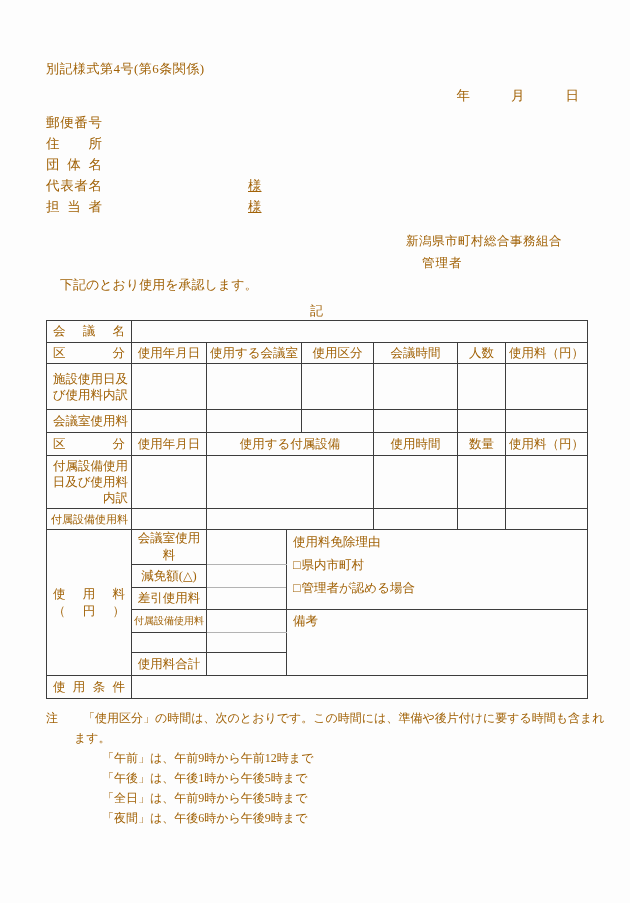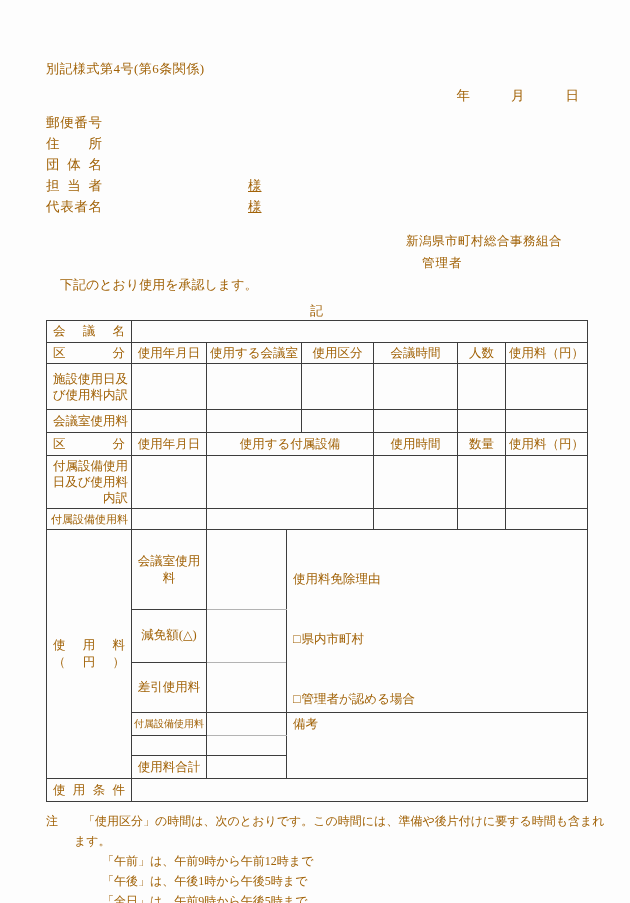--- a/index.html
+++ b/index.html
@@ -36,21 +36,21 @@
   td.jj{text-align:justify;text-align-last:justify;padding:0 6px;}
   td.ctr{text-align:center;}
   td.lbl{text-align:right;padding:2px 3px;font-size:12.5px;line-height:16px;}
   td.s11{font-size:11px;}
   .fee-table{margin-top:-1px;}
   .fee-table td.sub{text-align:center;}
   .fee-table td.sub.xs{font-size:10px;padding:0 1px;}
   .fee-table td.lt{border-top:1px solid #b3b3b3;}
   .fee-table td.lb{border-bottom:1px solid #b3b3b3;}
   .fee-table td.blk{text-align:left;vertical-align:top;padding:1px 6px;}
-  .exempt-line{line-height:23px;white-space:nowrap;margin-top:37px;}
+  .exempt-line{line-height:23px;white-space:nowrap;}
   .remarks-label{line-height:21px;}
   .cbx{display:inline-block;margin-right:1px;}
   
   .notes{margin-top:9px;font-size:12px;line-height:20px;}
   .note-first{display:flex;white-space:nowrap;}
   .note-mark{width:37px;flex:none;}
   .note-cont{padding-left:28px;}
   .note-item{padding-left:56px;white-space:nowrap;}
 </style>
 </head>
@@ -70,24 +70,24 @@
     <div class="addr-line">
       <span class="jlabel w4">郵便番号</span>
     </div>
     <div class="addr-line">
       <span class="jlabel w4">住所</span>
     </div>
     <div class="addr-line">
       <span class="jlabel w4">団体名</span>
     </div>
     <div class="addr-line">
+      <span class="jlabel w4">代表者名</span><span class="honorific">様</span>
+    </div>
+    <div class="addr-line">
       <span class="jlabel w4">担当者</span><span class="honorific">様</span>
-    </div>
-    <div class="addr-line">
-      <span class="jlabel w4">代表者名</span><span class="honorific">様</span>
     </div>
   </div>
 
   <div class="sender-block">
     <div class="sender-org">新潟県市町村総合事務組合</div>
     <div class="sender-title">管理者</div>
   </div>
 
 
   <div class="intro">下記のとおり使用を承認します。</div>

